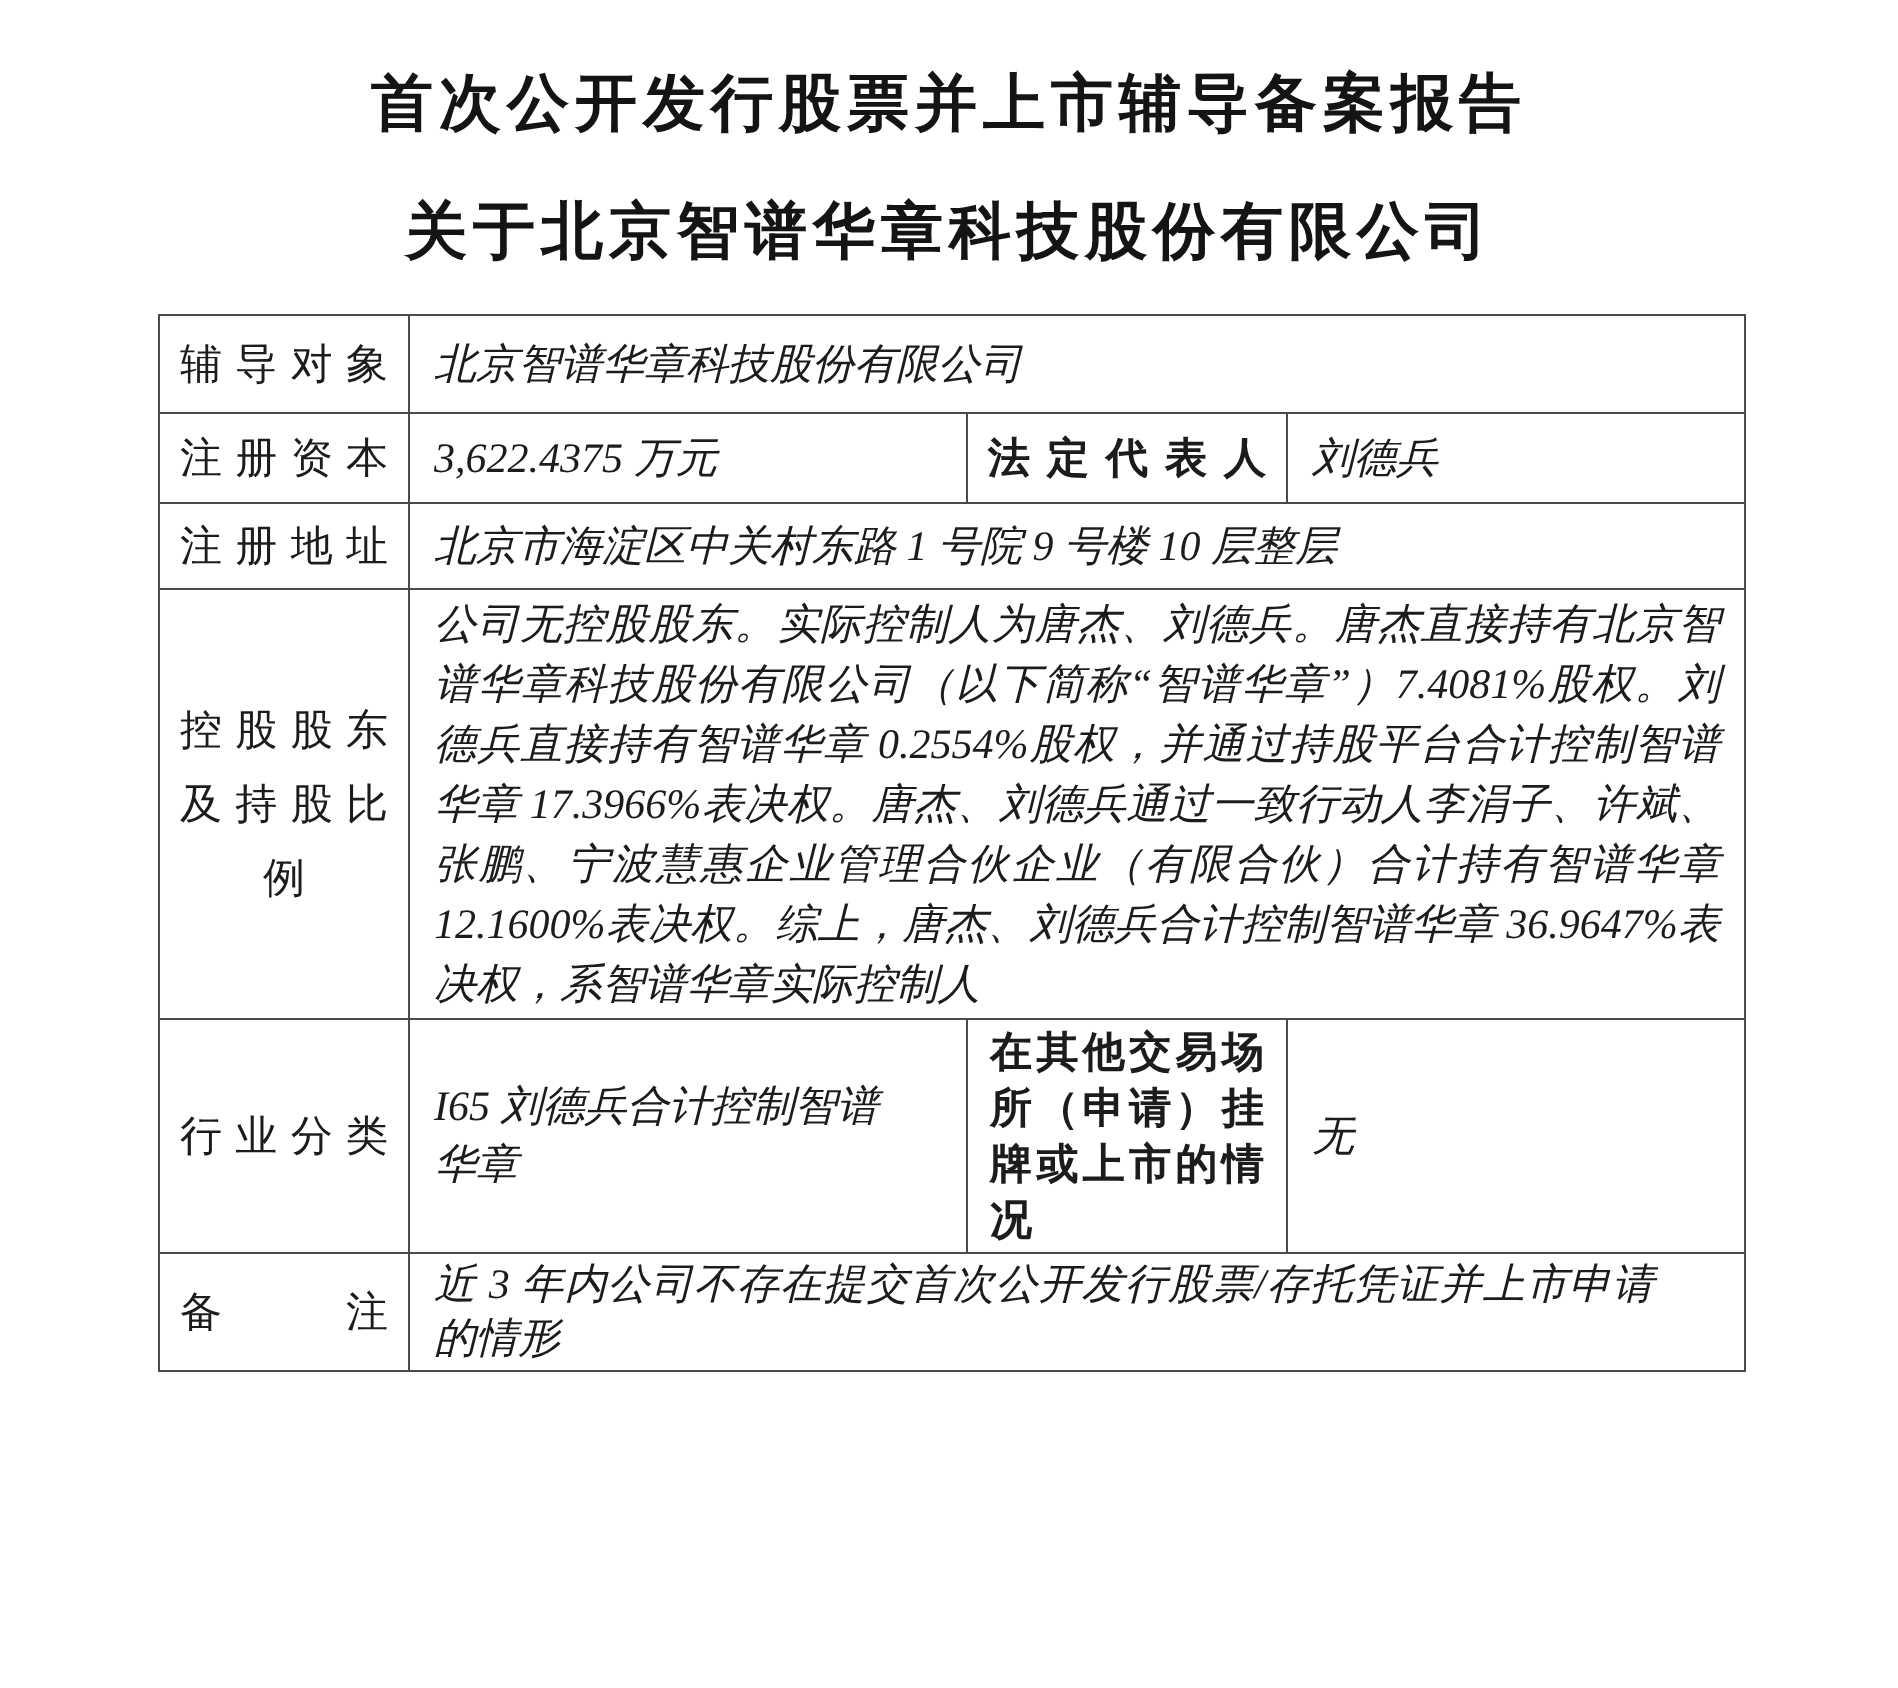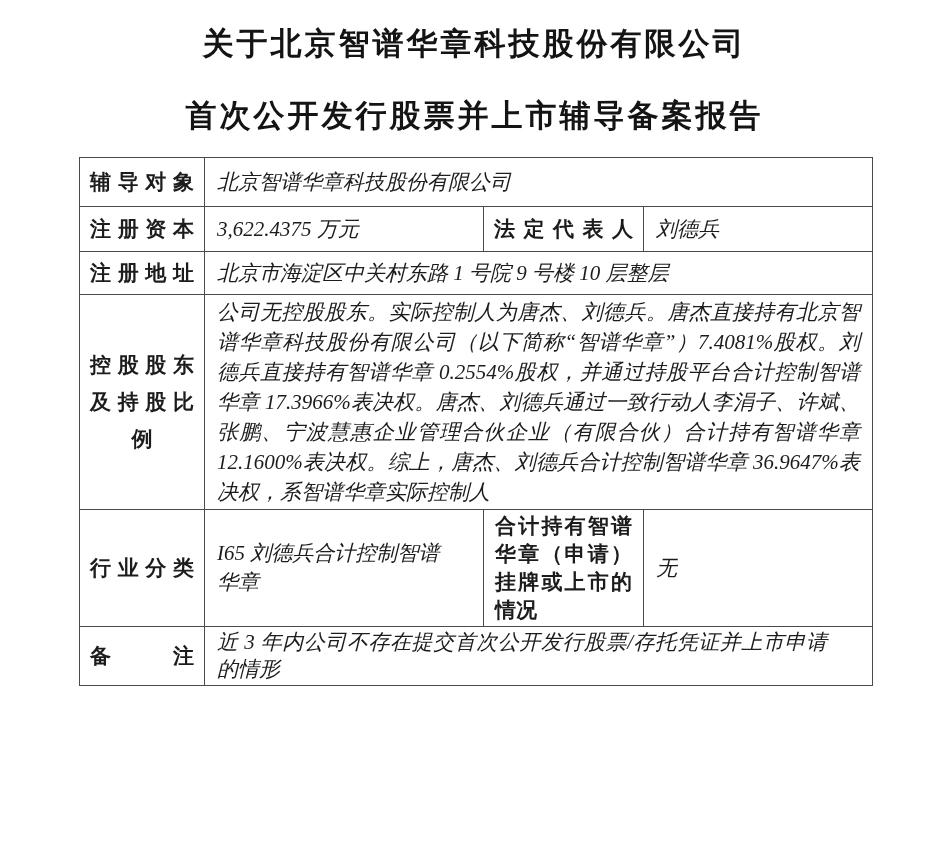--- a/index.html
+++ b/index.html
@@ -51,21 +51,21 @@
   .info-table col.c4 { width:229px; }
 
   .info-table th, .info-table td {
     border:1.5px solid #4a4a4a;
     vertical-align:middle;
     font-weight:normal;
     padding:2px 12px;
     overflow:hidden;
   }
   .info-table th.rlabel {
-    font-weight:bold;
+    font-weight:normal;
     text-align:justify;
     text-align-last:justify;
     padding:2px 10px;
     line-height:30px;
   }
   .info-table th.rlabel.multiline {
     text-align-last:center;   
     line-height:37px;
   }
   .info-table th.hlabel {
@@ -94,23 +94,23 @@
   tr.r4 td, tr.r4 th { height:38px; }
   tr.r5 td, tr.r5 th { height:208px; }
   tr.r6 td, tr.r6 th { height:112px; }
   tr.r7 td, tr.r7 th { height:52px; }
 </style>
 </head>
 <body>
 
 <div class="page">
 
+  <h1 class="doc-title" id="title-line2">首次公开发行股票并上市辅导备案报告</h1>
+
   <h1 class="doc-title" id="title-line1">关于北京智谱华章科技股份有限公司</h1>
-
-  <h1 class="doc-title" id="title-line2">首次公开发行股票并上市辅导备案报告</h1>
 
 
   <table class="info-table">
     <colgroup>
       <col class="c1">
         <col class="c2">
         <col class="c3">
         <col class="c4">
     </colgroup>
     <tbody>
@@ -138,21 +138,21 @@
           <div class="para">公司无控股股东。实际控制人为唐杰、刘德兵。唐杰直接持有北京智谱华章科技股份有限公司（以下简称“智谱华章”）7.4081%股权。刘德兵直接持有智谱华章 0.2554%股权，并通过持股平台合计控制智谱华章 17.3966%表决权。唐杰、刘德兵通过一致行动人李涓子、许斌、张鹏、宁波慧惠企业管理合伙企业（有限合伙）合计持有智谱华章 12.1600%表决权。综上，唐杰、刘德兵合计控制智谱华章 36.9647%表决权，系智谱华章实际控制人</div>
         </td>
       </tr>
 
       <tr class="r6">
         <th class="rlabel">行 业 分 类</th>
         <td class="value">
           <div class="industry-text">I65 刘德兵合计控制智谱华章</div>
         </td>
         <th class="hlabel wrap">
-          <div class="other-listing-label">合计持有智谱华章（申请）挂牌或上市的情况</div>
+          <div class="other-listing-label">在其他交易场所（申请）挂牌或上市的情况</div>
         </th>
         <td class="value">无</td>
       </tr>
 
       <tr class="r7">
         <th class="rlabel">备 注</th>
         <td class="value" colspan="3">
           <div class="remarks-text">近 3 年内公司不存在提交首次公开发行股票/存托凭证并上市申请的情形</div>
         </td>
       </tr>

